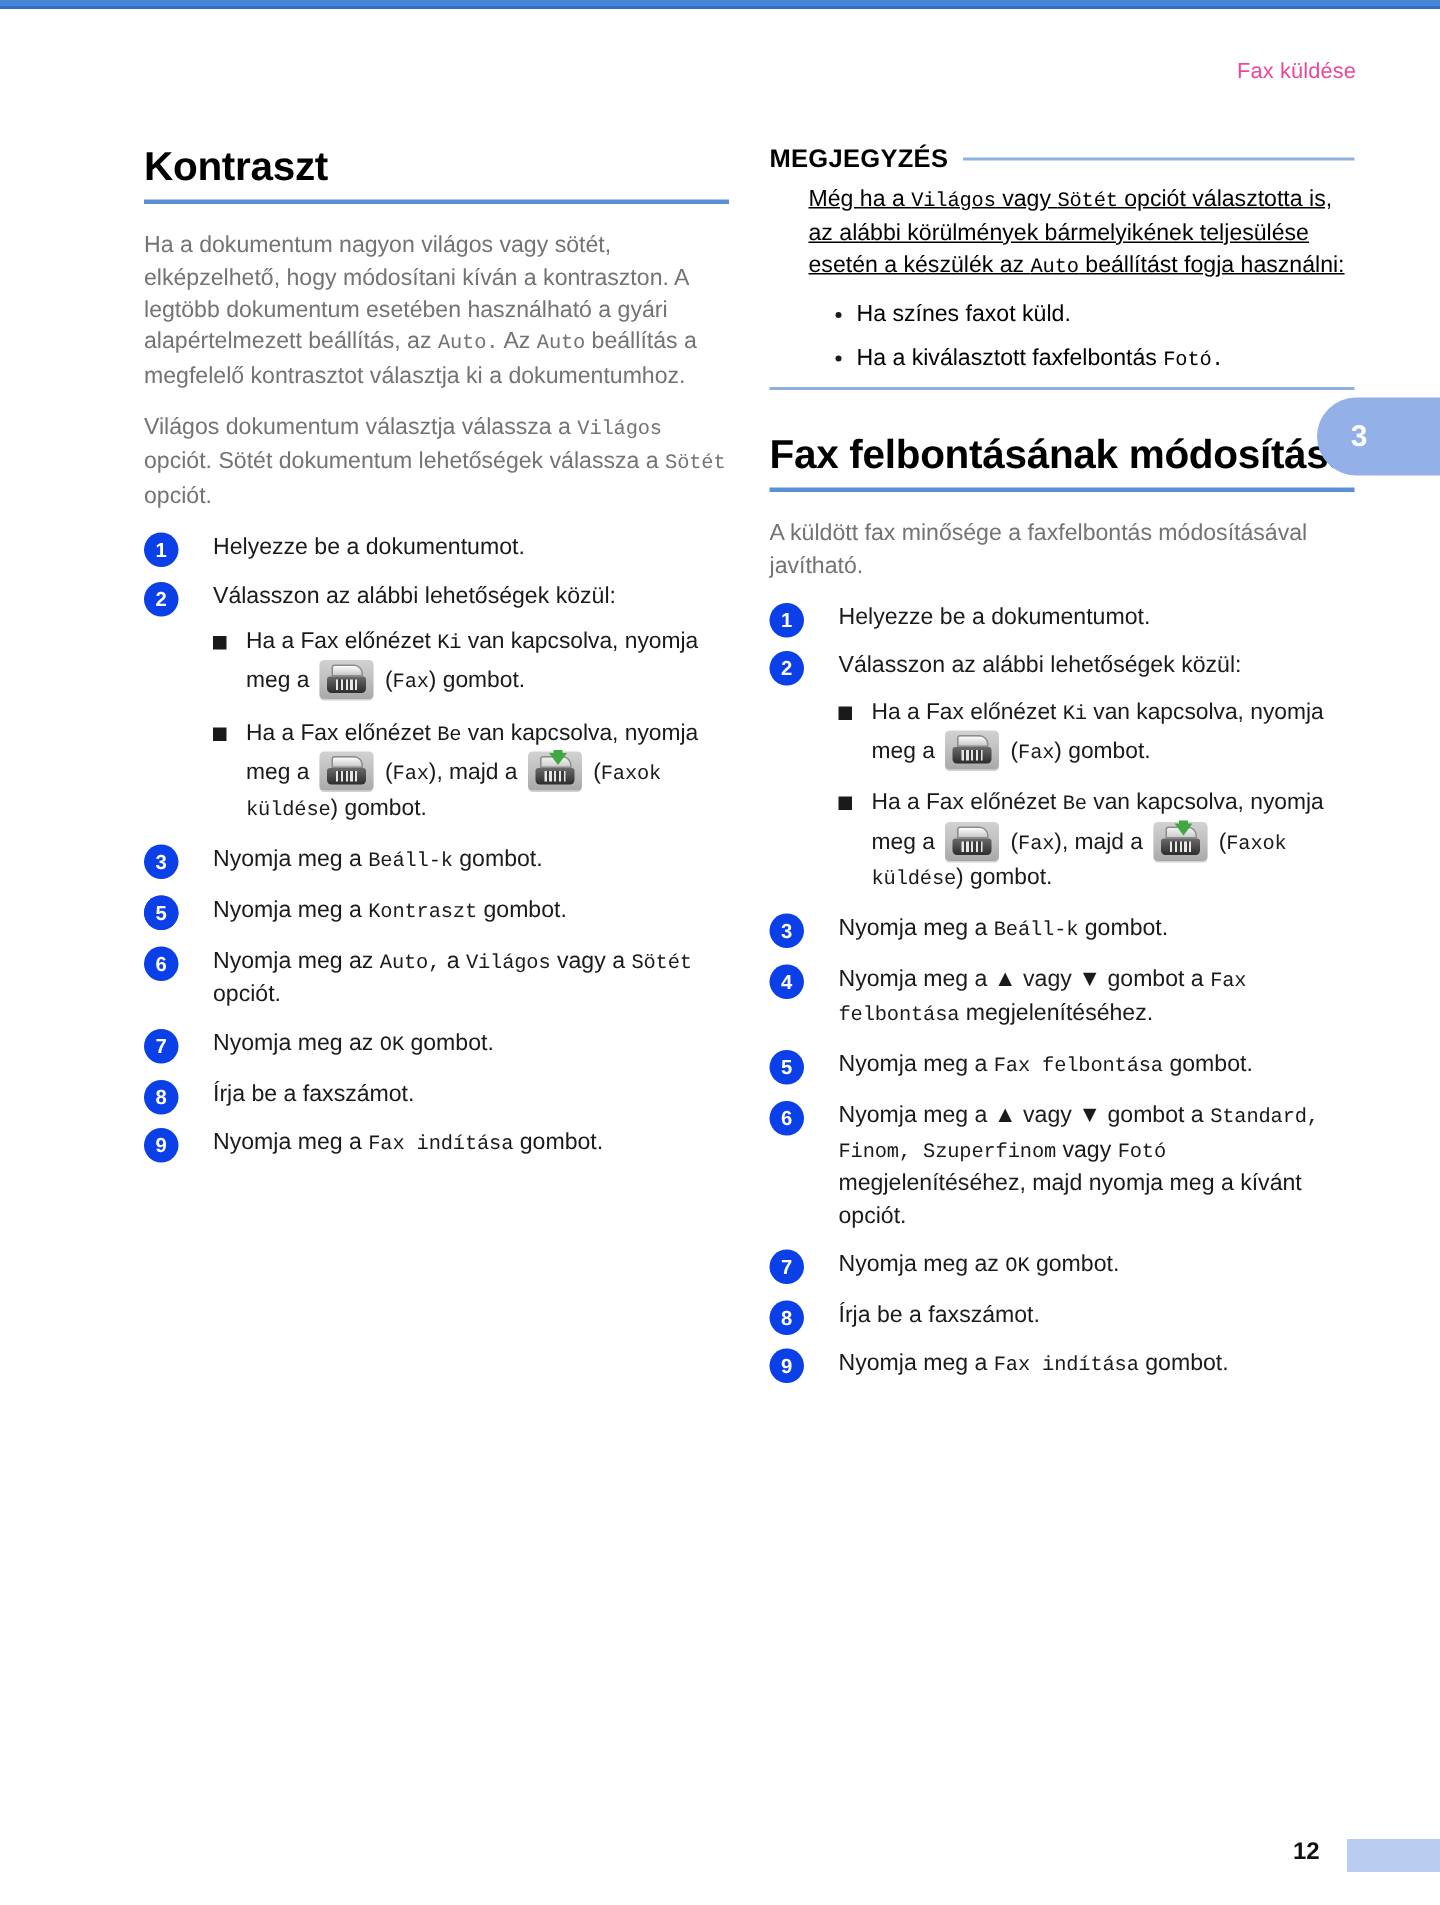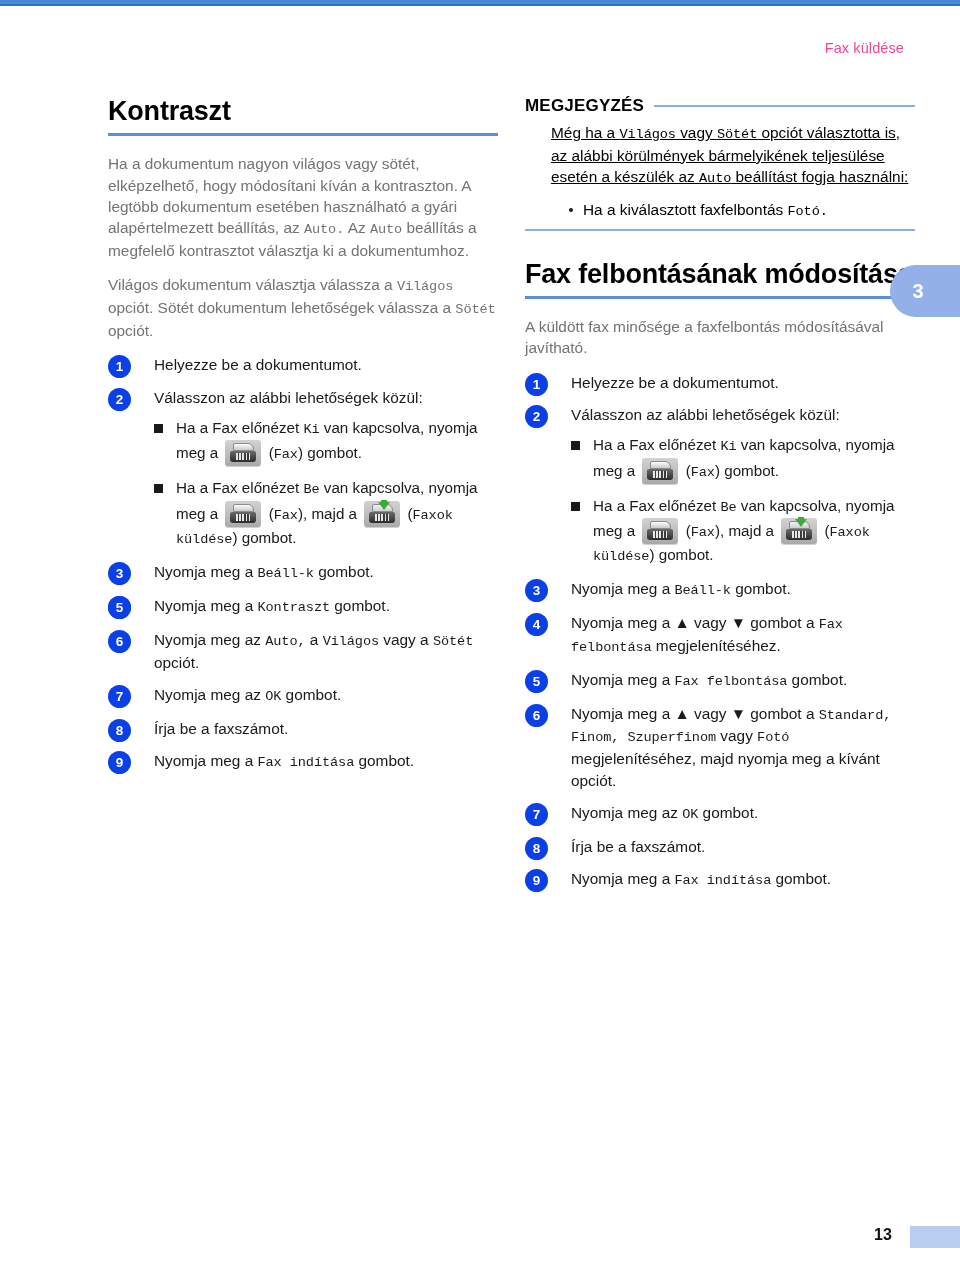--- a/index.html
+++ b/index.html
@@ -32,21 +32,21 @@
   .running-head {
     position: absolute;
     top: 40px;
     right: 56px;
     font-size: 14.5px;
     color: #ec4899;
     letter-spacing: 0.1px;
   }
   .page {
     position: absolute;
-    top: 0; left: 12px;
+    top: 0; left: 0;
     width: 888px;
     height: 1270px;
   }
   .col {
     position: absolute;
     top: 96px;
     width: 390px;
   }
   .col-left { left: 96px; }
   .col-right { left: 513px; }
@@ -297,20 +297,21 @@
 
   <div class="col col-right">
     <div class="note">
       <div class="note-head">
         <span class="note-title">MEGJEGYZÉS</span>
         <span class="note-head-rule"></span>
       </div>
       <div class="note-body">
         <p id="note-paragraph"><span>Még ha a </span><span class="mono">Világos</span><span> vagy </span><span class="mono">Sötét</span><span> opciót választotta is, az alábbi körülmények bármelyikének teljesülése esetén a készülék az </span><span class="mono">Auto</span><span> beállítást fogja használni:</span></p>
         <ul class="note-bullets" id="note-bullets">
+            <li><span>Ha színes faxot küld.</span></li>
             <li><span>Ha a kiválasztott faxfelbontás </span><span class="mono">Fotó.</span></li>
           </ul>
       </div>
     </div>
     <div class="note-foot-rule"></div>
 
     <h1 class="sec-title">Fax felbontásának módosítása</h1>
     <div class="title-rule"></div>
     <div id="right-paragraphs">
         <p class="body"><span>A küldött fax minősége a faxfelbontás módosításával javítható.</span></p>
@@ -326,15 +327,15 @@
         <li class="step"><span class="step-num">5</span><span><span>Nyomja meg a </span><span class="mono">Fax felbontása</span><span> gombot.</span></span></li>
         <li class="step"><span class="step-num">6</span><span><span>Nyomja meg a ▲ vagy ▼ gombot a </span><span class="mono">Standard, Finom, Szuperfinom</span><span> vagy </span><span class="mono">Fotó</span><span> megjelenítéséhez, majd nyomja meg a kívánt opciót.</span></span></li>
         <li class="step"><span class="step-num">7</span><span><span>Nyomja meg az </span><span class="mono">OK</span><span> gombot.</span></span></li>
         <li class="step"><span class="step-num">8</span><span><span>Írja be a faxszámot.</span></span></li>
         <li class="step"><span class="step-num">9</span><span><span>Nyomja meg a </span><span class="mono">Fax indítása</span><span> gombot.</span></span></li>
       </ul>
   </div>
 
   <div class="chapter-tab">3</div>
 
-  <div class="footer-num">13</div>
+  <div class="footer-num">12</div>
   <div class="footer-bar"></div>
 </div>
 
 </body></html>

